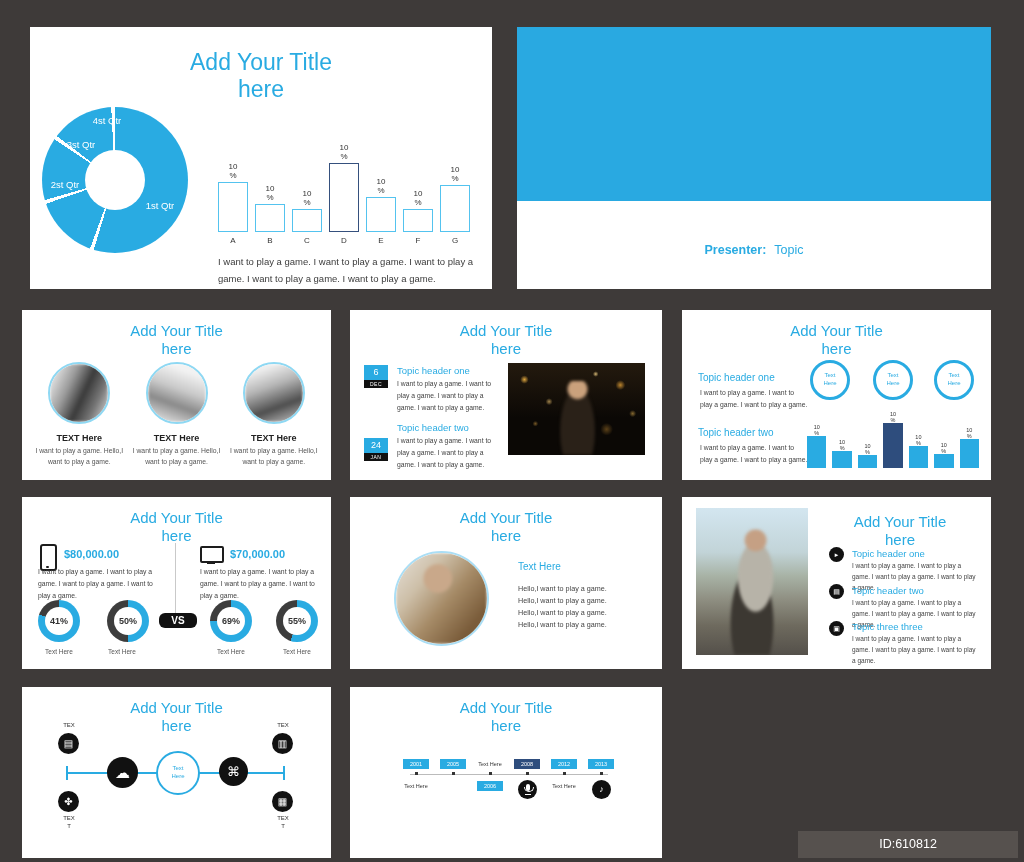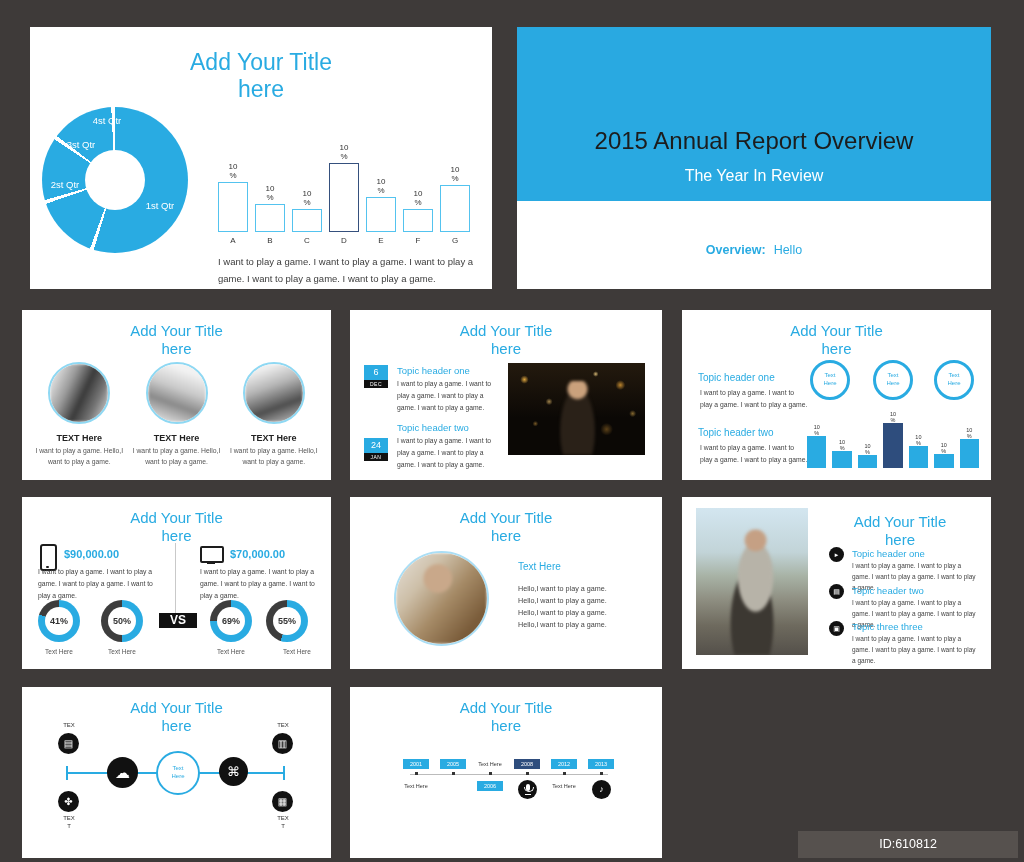--- a/index.html
+++ b/index.html
@@ -98,21 +98,21 @@
   .phone{position:absolute;left:18px;top:47px;width:13px;height:23px;border:2px solid #1d1d1d;border-radius:3px;}
   .phone::after{content:"";position:absolute;left:4px;bottom:1px;width:3px;height:2px;background:#1d1d1d;border-radius:1px;}
   .monitor{position:absolute;left:178px;top:49px;width:20px;height:13px;border:2px solid #1d1d1d;border-radius:2px;}
   .monitor::after{content:"";position:absolute;left:5px;top:14px;width:8px;height:2px;background:#1d1d1d;box-shadow:2px 2px 0 -1px #1d1d1d, -2px 2px 0 -1px #1d1d1d;}
   .amount{position:absolute;top:51px;color:#29abe2;font-size:11px;font-weight:bold;}
   .s6div{position:absolute;left:153px;top:46px;width:1px;height:82px;background:#c9c9c9;}
   .ring{position:absolute;top:103px;width:42px;height:42px;border-radius:50%;}
   .ring::after{content:"";position:absolute;left:7px;top:7px;width:28px;height:28px;border-radius:50%;background:#fff;}
   .ring .pct{position:absolute;left:0;right:0;top:0;bottom:0;z-index:1;text-align:center;line-height:42px;font-size:9px;font-weight:bold;color:#333;}
   .rlab{position:absolute;top:151px;width:60px;text-align:center;font-size:6.5px;color:#555;}
-  .vsbox{position:absolute;left:137px;top:116px;width:38px;height:15px;background:#111;color:#fff;font-size:12px;font-weight:bold;text-align:center;line-height:15px;}
+  .vsbox{position:absolute;left:137px;top:116px;width:38px;height:15px;background:#111;color:#fff;font-size:10px;font-weight:bold;text-align:center;line-height:15px;border-radius:6px;}
 
   
   .s7circ{position:absolute;left:44px;top:54px;width:91px;height:91px;border:2px solid #aadef5;border-radius:50%;overflow:hidden;}
   .s7circ .ph{width:100%;height:100%;filter:blur(1.8px);
     background:
       radial-gradient(circle at 46% 28%,#c9a88a 0 16%,transparent 19%),
       linear-gradient(130deg,#e7e2da 0%,#cdbfa8 30%,#a58a66 55%,#7a5c3a 82%);}
   .s7h{position:absolute;left:168px;top:64px;color:#29abe2;font-size:10px;}
   .s7b{position:absolute;left:168px;top:86px;font-size:7.2px;line-height:12px;color:#444;}
 
@@ -214,24 +214,22 @@
     <span>D</span>
     <span>E</span>
     <span>F</span>
     <span>G</span>
   </div>
   <div class="s1body">I want to play a game. I want to play a game. I want to play a game. I want to play a game. I want to play a game.</div>
 </div>
 
 <div id="s2" class="slide">
   <div class="band"></div>
-  <div class="s2title">2015 Annual Report Overview</div>
-  <div class="s2sub">The Year In Review</div>
   <div class="s2pres">
-    <b>Overview:</b><span>Hello</span>
+    <b>Presenter:</b><span>Topic</span>
   </div>
 </div>
 
 <div id="s3" class="slide">
   <div class="stitle t-sm">
     <span>Add Your Title</span>
     <span>here</span>
   </div>
   <div class="s3row">
     <div class="s3col">
@@ -329,36 +327,36 @@
       </div>
   </div>
 </div>
 
 <div id="s6" class="slide">
   <div class="stitle t-sm">
     <span>Add Your Title</span>
     <span>here</span>
   </div>
   <div class="phone"></div>
-  <div class="amount" style="left:42px">$90,000.00</div>
+  <div class="amount" style="left:42px">$80,000.00</div>
   <div class="tbody" style="left:16px;top:69px;width:126px">I want to play a game. I want to play a game. I want to play a game. I want to play a game.</div>
   <div class="s6div"></div>
   <div class="monitor"></div>
   <div class="amount" style="left:208px">$70,000.00</div>
   <div class="tbody" style="left:178px;top:69px;width:122px">I want to play a game. I want to play a game. I want to play a game. I want to play a game.</div>
   <div class="ring" style="left:16px;background:conic-gradient(#29abe2 0 288deg,#3d3d3d 0)">
       <span class="pct">41%</span>
     </div>
-  <div class="ring" style="left:79px;background:conic-gradient(#29abe2 0 180deg,#3d3d3d 0)">
+  <div class="ring" style="left:85px;background:conic-gradient(#29abe2 0 180deg,#3d3d3d 0)">
       <span class="pct">50%</span>
     </div>
   <div class="ring" style="left:188px;background:conic-gradient(#29abe2 0 270deg,#3d3d3d 0)">
       <span class="pct">69%</span>
     </div>
-  <div class="ring" style="left:244px;background:conic-gradient(#29abe2 0 198deg,#3d3d3d 0)">
+  <div class="ring" style="left:254px;background:conic-gradient(#29abe2 0 198deg,#3d3d3d 0)">
       <span class="pct">55%</span>
     </div>
   <div class="rlab" style="left:7px">Text Here</div>
   <div class="rlab" style="left:70px">Text Here</div>
   <div class="rlab" style="left:179px">Text Here</div>
   <div class="rlab" style="left:245px">Text Here</div>
   <div class="vsbox">VS</div>
 </div>
 
 <div id="s7" class="slide">

